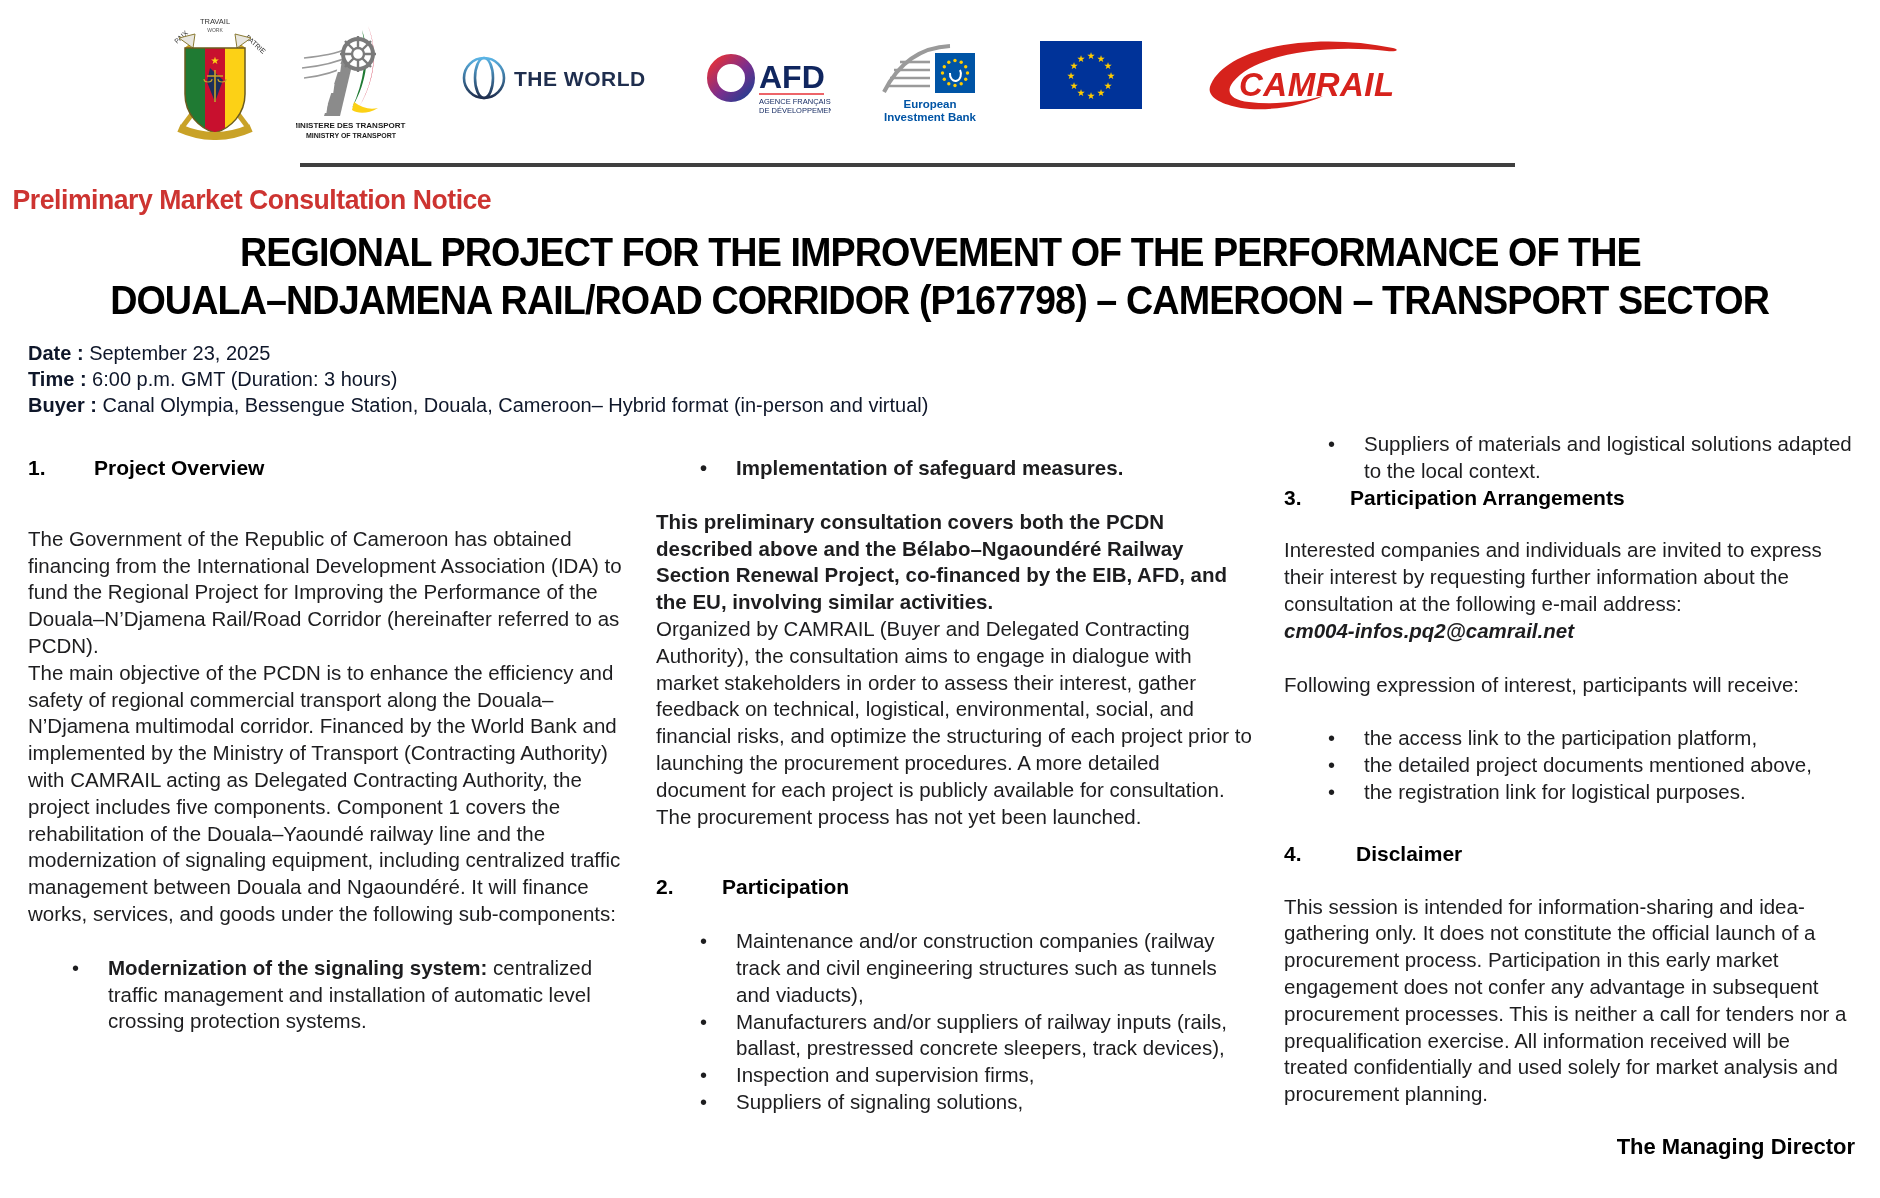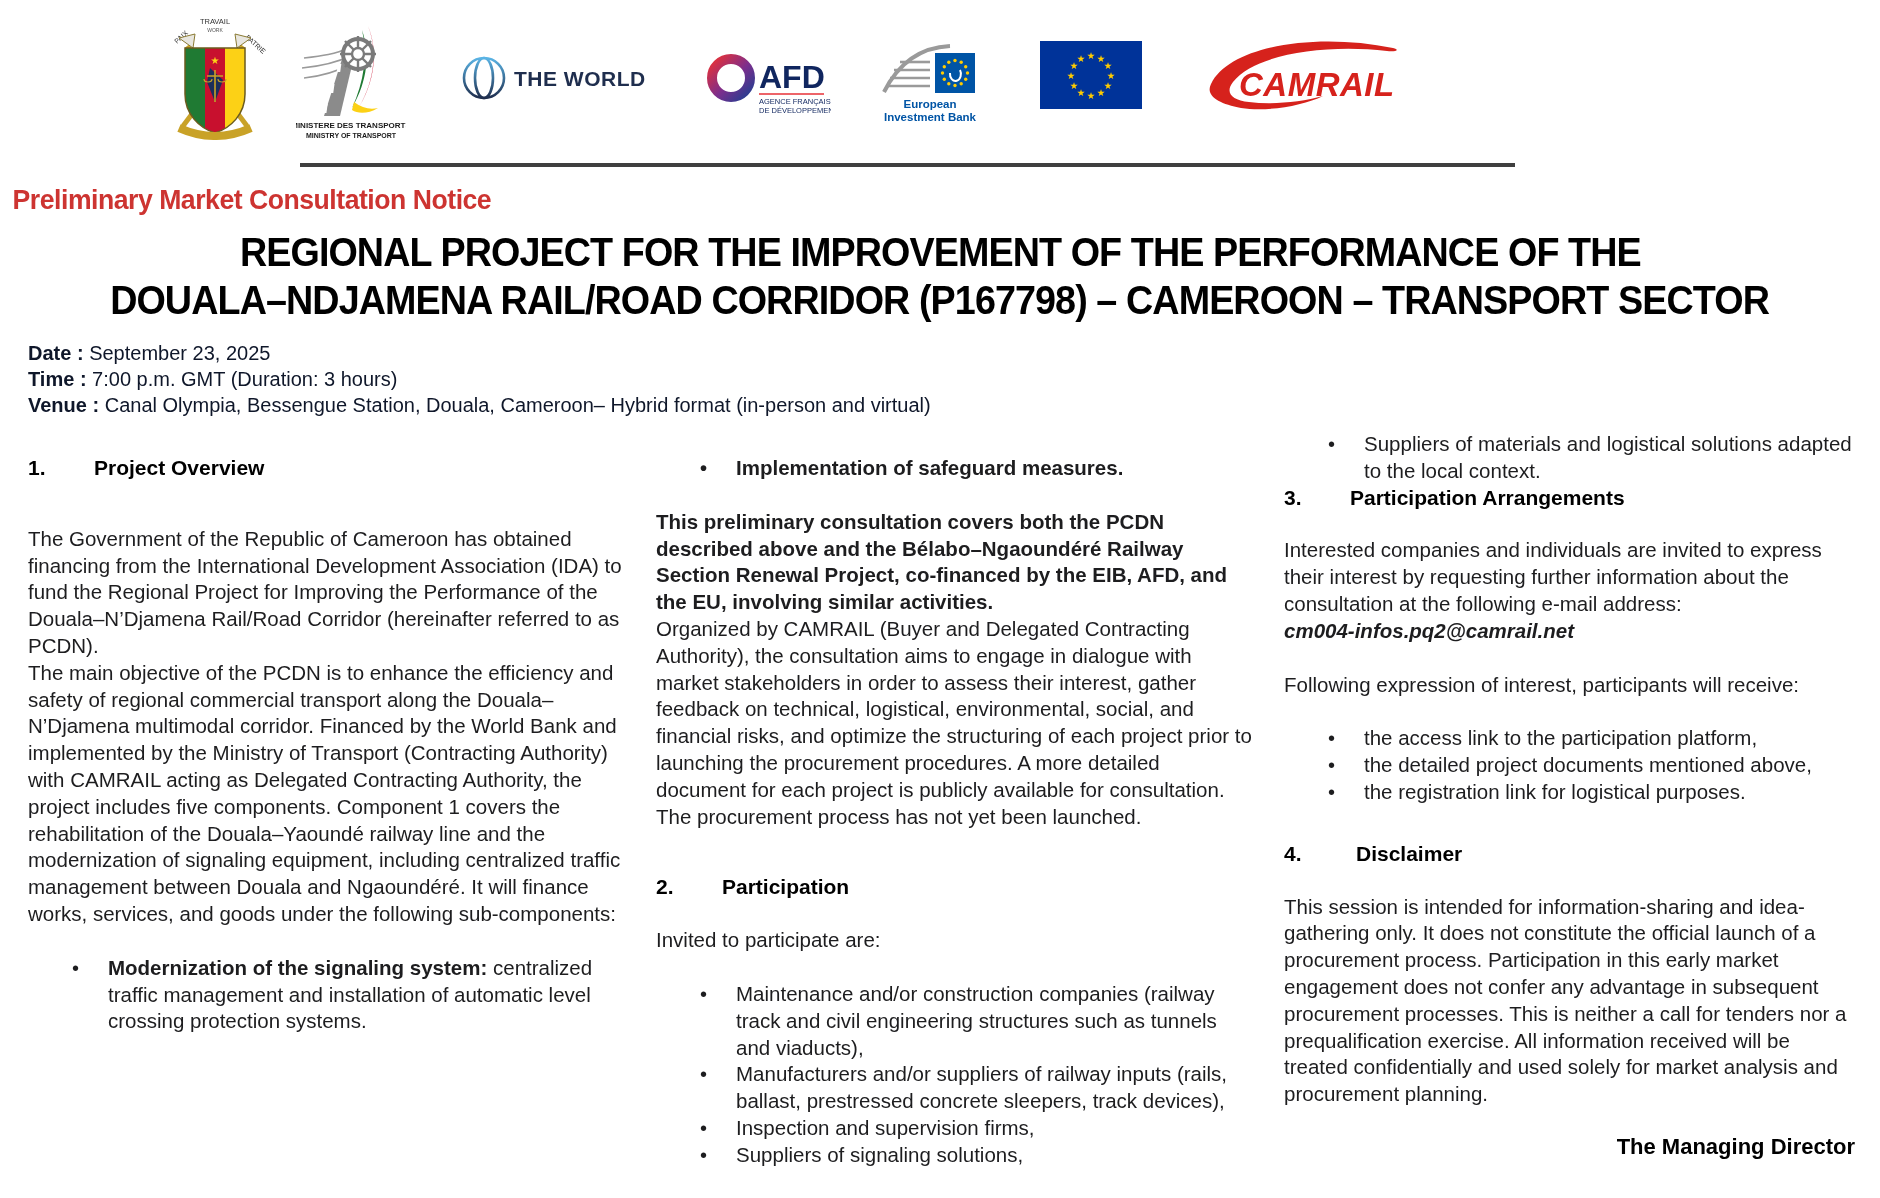--- a/index.html
+++ b/index.html
@@ -272,24 +272,24 @@
     <span class="tline"><span>DOUALA–NDJAMENA RAIL/ROAD CORRIDOR (P167798) – CAMEROON – TRANSPORT SECTOR</span></span>
   </h1>
 
   <div class="meta">
     <div>
       <span class="lbl">Date :</span>
       <span>September 23, 2025</span>
     </div>
     <div>
       <span class="lbl">Time :</span>
-      <span>7:00 p.m. GMT (Duration: 3 hours)</span>
+      <span>6:00 p.m. GMT (Duration: 3 hours)</span>
     </div>
     <div>
-      <span class="lbl">Venue :</span>
+      <span class="lbl">Buyer :</span>
       <span>Canal Olympia, Bessengue Station, Douala, Cameroon– Hybrid format (in-person and virtual)</span>
     </div>
   </div>
 
   <main class="columns">
 
     <section class="col col-1">
       <div class="sec-head mb-lg">
         <span class="num">1.</span>
         <span>Project Overview</span>
@@ -306,21 +306,20 @@
     <section class="col col-2">
       <ul class="blist">
         <li class="bold">Implementation of safeguard measures.</li>
       </ul>
       <p class="bold gap-top">This preliminary consultation covers both the PCDN described above and the Bélabo–Ngaoundéré Railway Section Renewal Project, co-financed by the EIB, AFD, and the EU, involving similar activities.</p>
       <p>Organized by CAMRAIL (Buyer and Delegated Contracting Authority), the consultation aims to engage in dialogue with market stakeholders in order to assess their interest, gather feedback on technical, logistical, environmental, social, and financial risks, and optimize the structuring of each project prior to launching the procurement procedures. A more detailed document for each project is publicly available for consultation. The procurement process has not yet been launched.</p>
       <div class="sec-head gap-top-lg" style="margin-bottom:26px;">
         <span class="num">2.</span>
         <span>Participation</span>
       </div>
-      <p>Invited to participate are:</p>
       <ul class="blist gap-top">
         <li>Maintenance and/or construction companies (railway track and civil engineering structures such as tunnels and viaducts),</li>
         <li>Manufacturers and/or suppliers of railway inputs (rails, ballast, prestressed concrete sleepers, track devices),</li>
         <li>Inspection and supervision firms,</li>
         <li>Suppliers of signaling solutions,</li>
       </ul>
     </section>
 
     <section class="col col-3">
       <ul class="blist">

